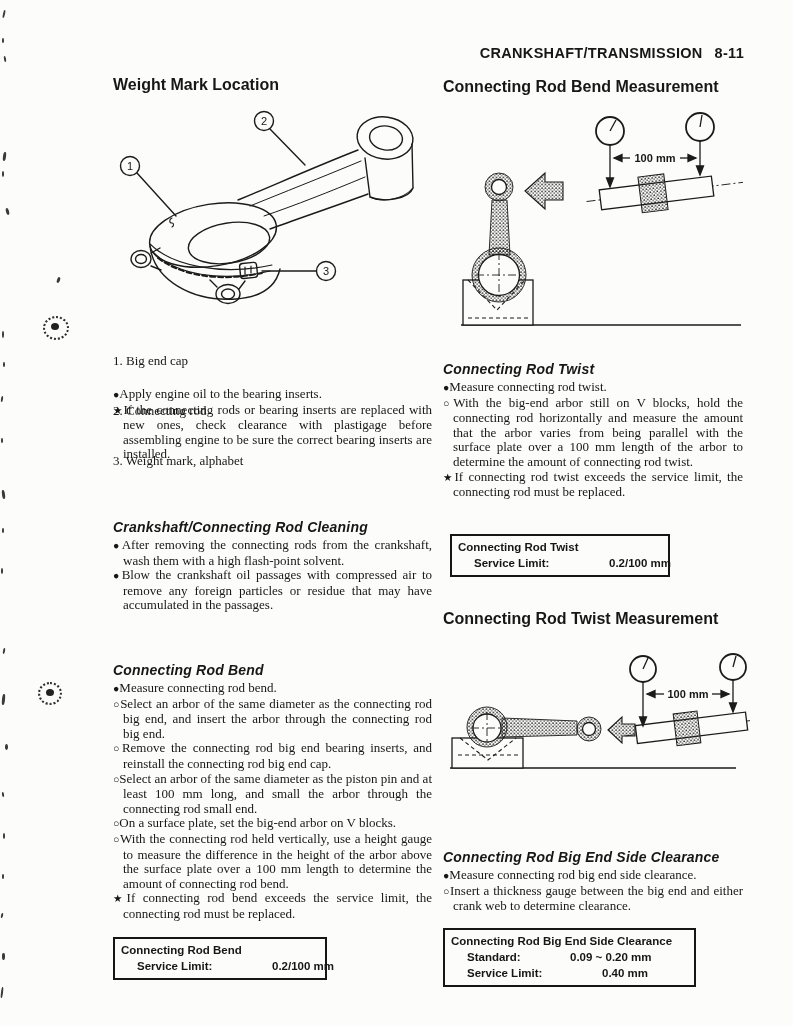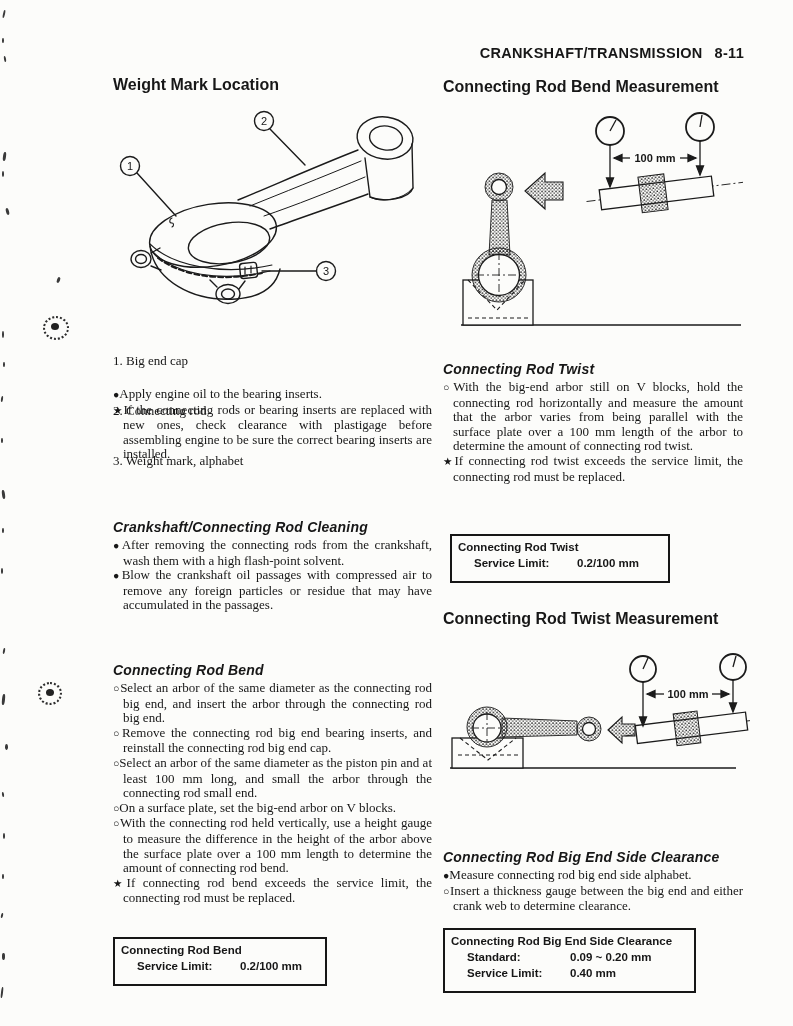--- a/index.html
+++ b/index.html
@@ -32,21 +32,21 @@
   .legend { font-size:13px; line-height:13.8px; }
   .legend div { white-space:nowrap;margin-top:36px; }
   
   .spec-table {
     position:absolute; border:2px solid #161616;
     font-family:"Liberation Sans", sans-serif; font-weight:700;
     font-size:11.5px; line-height:14px; color:#161616;
   }
   .st-title { padding:4px 6px 1px 6px; white-space:nowrap; }
   .st-row { display:flex; padding:1px 6px 1px 22px; }
-  .st-row:last-child { padding-bottom:11px; }
+  .st-row:last-child { padding-bottom:5px;gap:32px; }
   .st-label { width:103px; flex:none; }
   .st-value { flex:1; white-space:nowrap; }
   svg text {
     font-family:"Liberation Sans", sans-serif; fill:#171717;
   }
   .speck { position:absolute; background:#3a3a3a; border-radius:45%; }
   .scrib { position:absolute; border:2.5px dotted #2e2e2e; border-radius:50%; }
   .scrib-dot { position:absolute; left:6px; top:5px; width:8px; height:7px;
     background:#222; border-radius:50%; }
 </style>
@@ -158,20 +158,21 @@
   </div>
 
   <div class="abs sech" style="left:113px;top:519px">Crankshaft/Connecting Rod Cleaning</div>
   <div class="abs" style="left:113px;top:538px;width:319px">
     <p class="para"><span class="mk">●</span><span>After removing the connecting rods from the crankshaft, wash them with a high flash-point solvent.</span></p>
     <p class="para"><span class="mk">●</span><span>Blow the crankshaft oil passages with compressed air to remove any foreign particles or residue that may have accumulated in the passages.</span></p>
   </div>
 
   <div class="abs sech" style="left:113px;top:662px">Connecting Rod Bend</div>
   <div class="abs" style="left:113px;top:681px;width:319px">
+    <p class="para"><span class="mk">●</span><span>Measure connecting rod bend.</span></p>
     <p class="para"><span class="mk">○</span><span>Select an arbor of the same diameter as the connecting rod big end, and insert the arbor through the connecting rod big end.</span></p>
     <p class="para"><span class="mk">○</span><span>Remove the connecting rod big end bearing inserts, and reinstall the connecting rod big end cap.</span></p>
     <p class="para"><span class="mk">○</span><span>Select an arbor of the same diameter as the piston pin and at least 100 mm long, and small the arbor through the connecting rod small end.</span></p>
     <p class="para"><span class="mk">○</span><span>On a surface plate, set the big-end arbor on V blocks.</span></p>
     <p class="para"><span class="mk">○</span><span>With the connecting rod held vertically, use a height gauge to measure the difference in the height of the arbor above the surface plate over a 100 mm length to determine the amount of connecting rod bend.</span></p>
     <p class="para"><span class="mk">★</span><span>If connecting rod bend exceeds the service limit, the connecting rod must be replaced.</span></p>
   </div>
 
   <div class="spec-table" style="left:113px;top:937px;width:210px">
     <div class="st-title">Connecting Rod Bend</div>
@@ -236,20 +237,21 @@
         <line x1="237" y1="55" x2="253" y2="55"></line>
         <polygon points="171,55 179,51.5 179,58.5" fill="#1b1b1b"></polygon>
         <polygon points="253,55 245,51.5 245,58.5" fill="#1b1b1b"></polygon>
       </g>
     </g>
     <text x="212" y="59" font-size="11" font-weight="700" text-anchor="middle">100 mm</text>
   </svg>
 
   <div class="abs sech" style="left:443px;top:361px">Connecting Rod Twist</div>
   <div class="abs" style="left:443px;top:380px;width:300px">
+    <p class="para"><span class="mk">●</span><span>Measure connecting rod twist.</span></p>
     <p class="para"><span class="mk">○</span><span>With the big-end arbor still on V blocks, hold the connecting rod horizontally and measure the amount that the arbor varies from being parallel with the surface plate over a 100 mm length of the arbor to determine the amount of connecting rod twist.</span></p>
     <p class="para"><span class="mk">★</span><span>If connecting rod twist exceeds the service limit, the connecting rod must be replaced.</span></p>
   </div>
 
   <div class="spec-table" style="left:450px;top:534px;width:216px">
     <div class="st-title">Connecting Rod Twist</div>
     <div class="st-row">
       <span class="st-label">Service Limit:</span>
       <span class="st-value">0.2/100 mm</span>
     </div>
@@ -310,21 +312,21 @@
         <line x1="272" y1="56" x2="289" y2="56"></line>
         <polygon points="207,56 215,52.5 215,59.5" fill="#1b1b1b"></polygon>
         <polygon points="289,56 281,52.5 281,59.5" fill="#1b1b1b"></polygon>
       </g>
     </g>
     <text x="248" y="60" font-size="11" font-weight="700" text-anchor="middle">100 mm</text>
   </svg>
 
   <div class="abs sech" style="left:443px;top:849px">Connecting Rod Big End Side Clearance</div>
   <div class="abs" style="left:443px;top:868px;width:300px">
-    <p class="para"><span class="mk">●</span><span>Measure connecting rod big end side alphabet.</span></p>
+    <p class="para"><span class="mk">●</span><span>Measure connecting rod big end side clearance.</span></p>
     <p class="para"><span class="mk">○</span><span>Insert a thickness gauge between the big end and either crank web to determine clearance.</span></p>
   </div>
 
   <div class="spec-table" style="left:443px;top:928px;width:249px">
     <div class="st-title">Connecting Rod Big End Side Clearance</div>
     <div class="st-row">
       <span class="st-label">Standard:</span>
       <span class="st-value">0.09 ~ 0.20 mm</span>
     </div>
     <div class="st-row">

